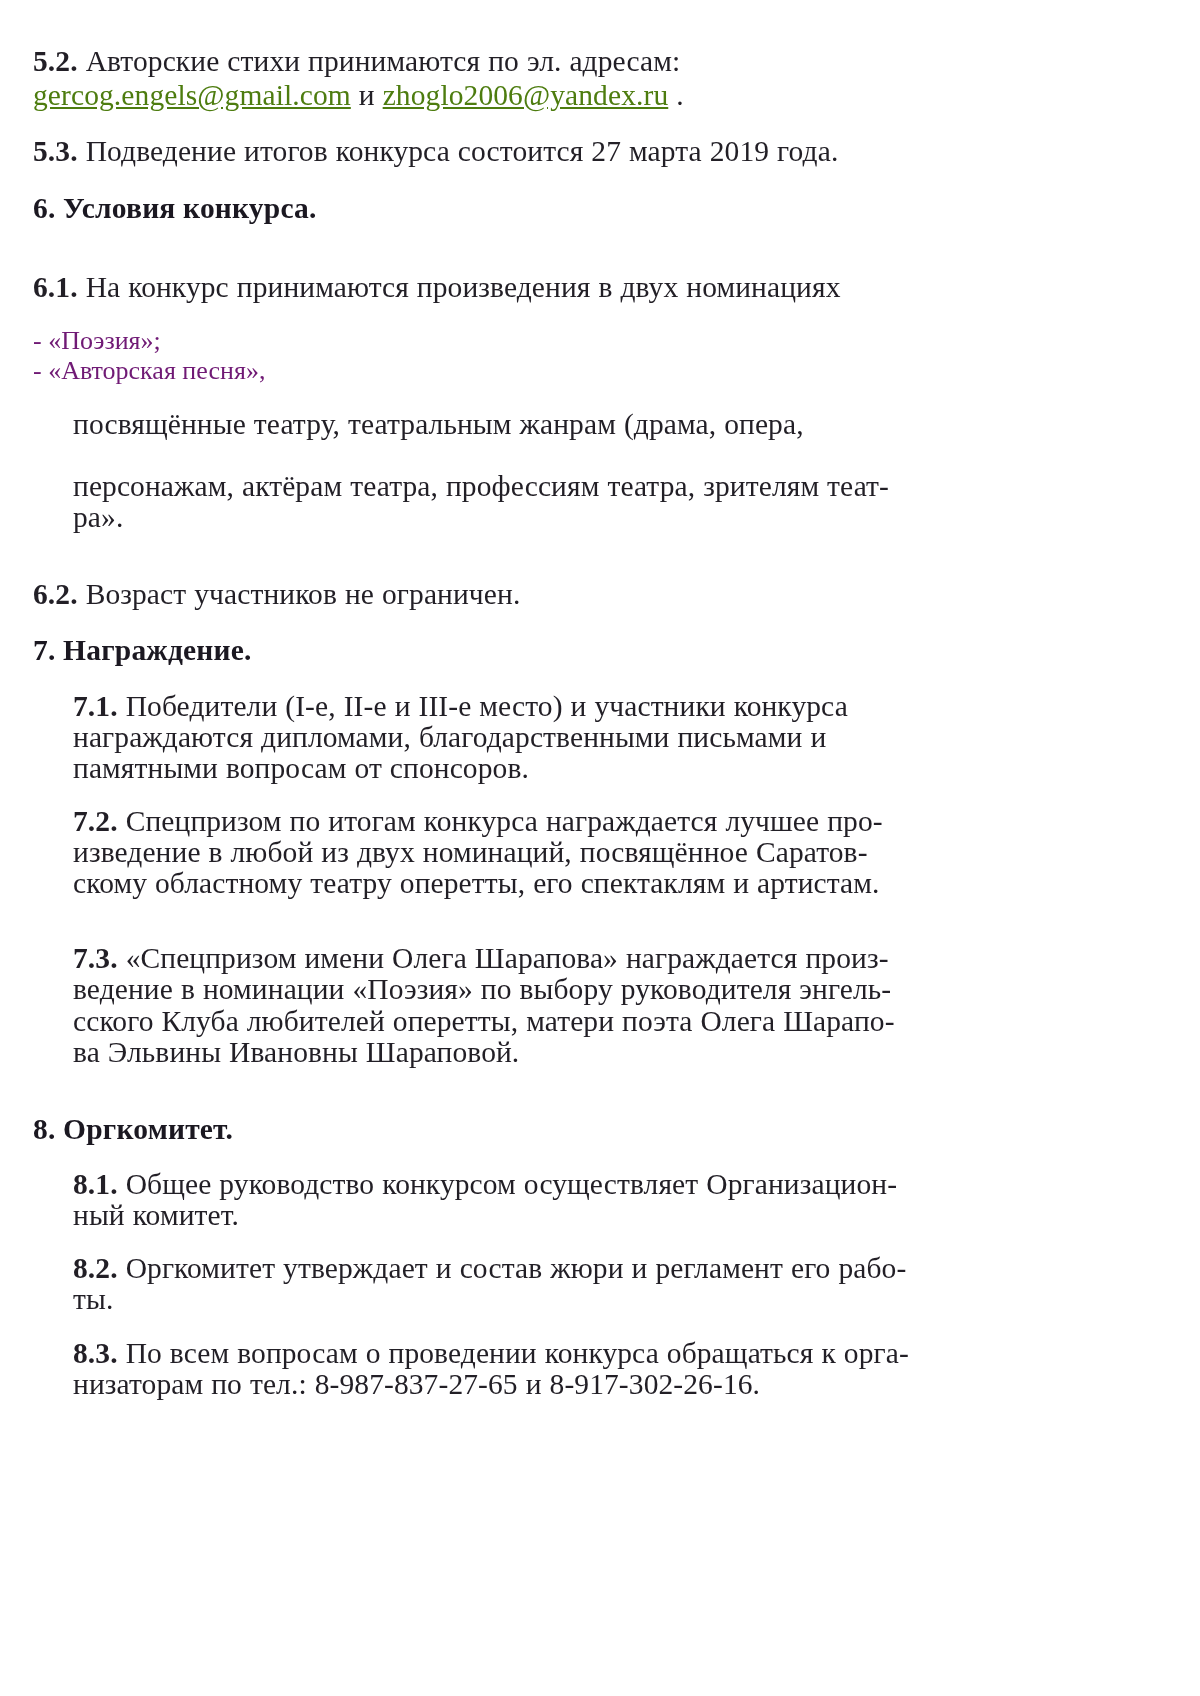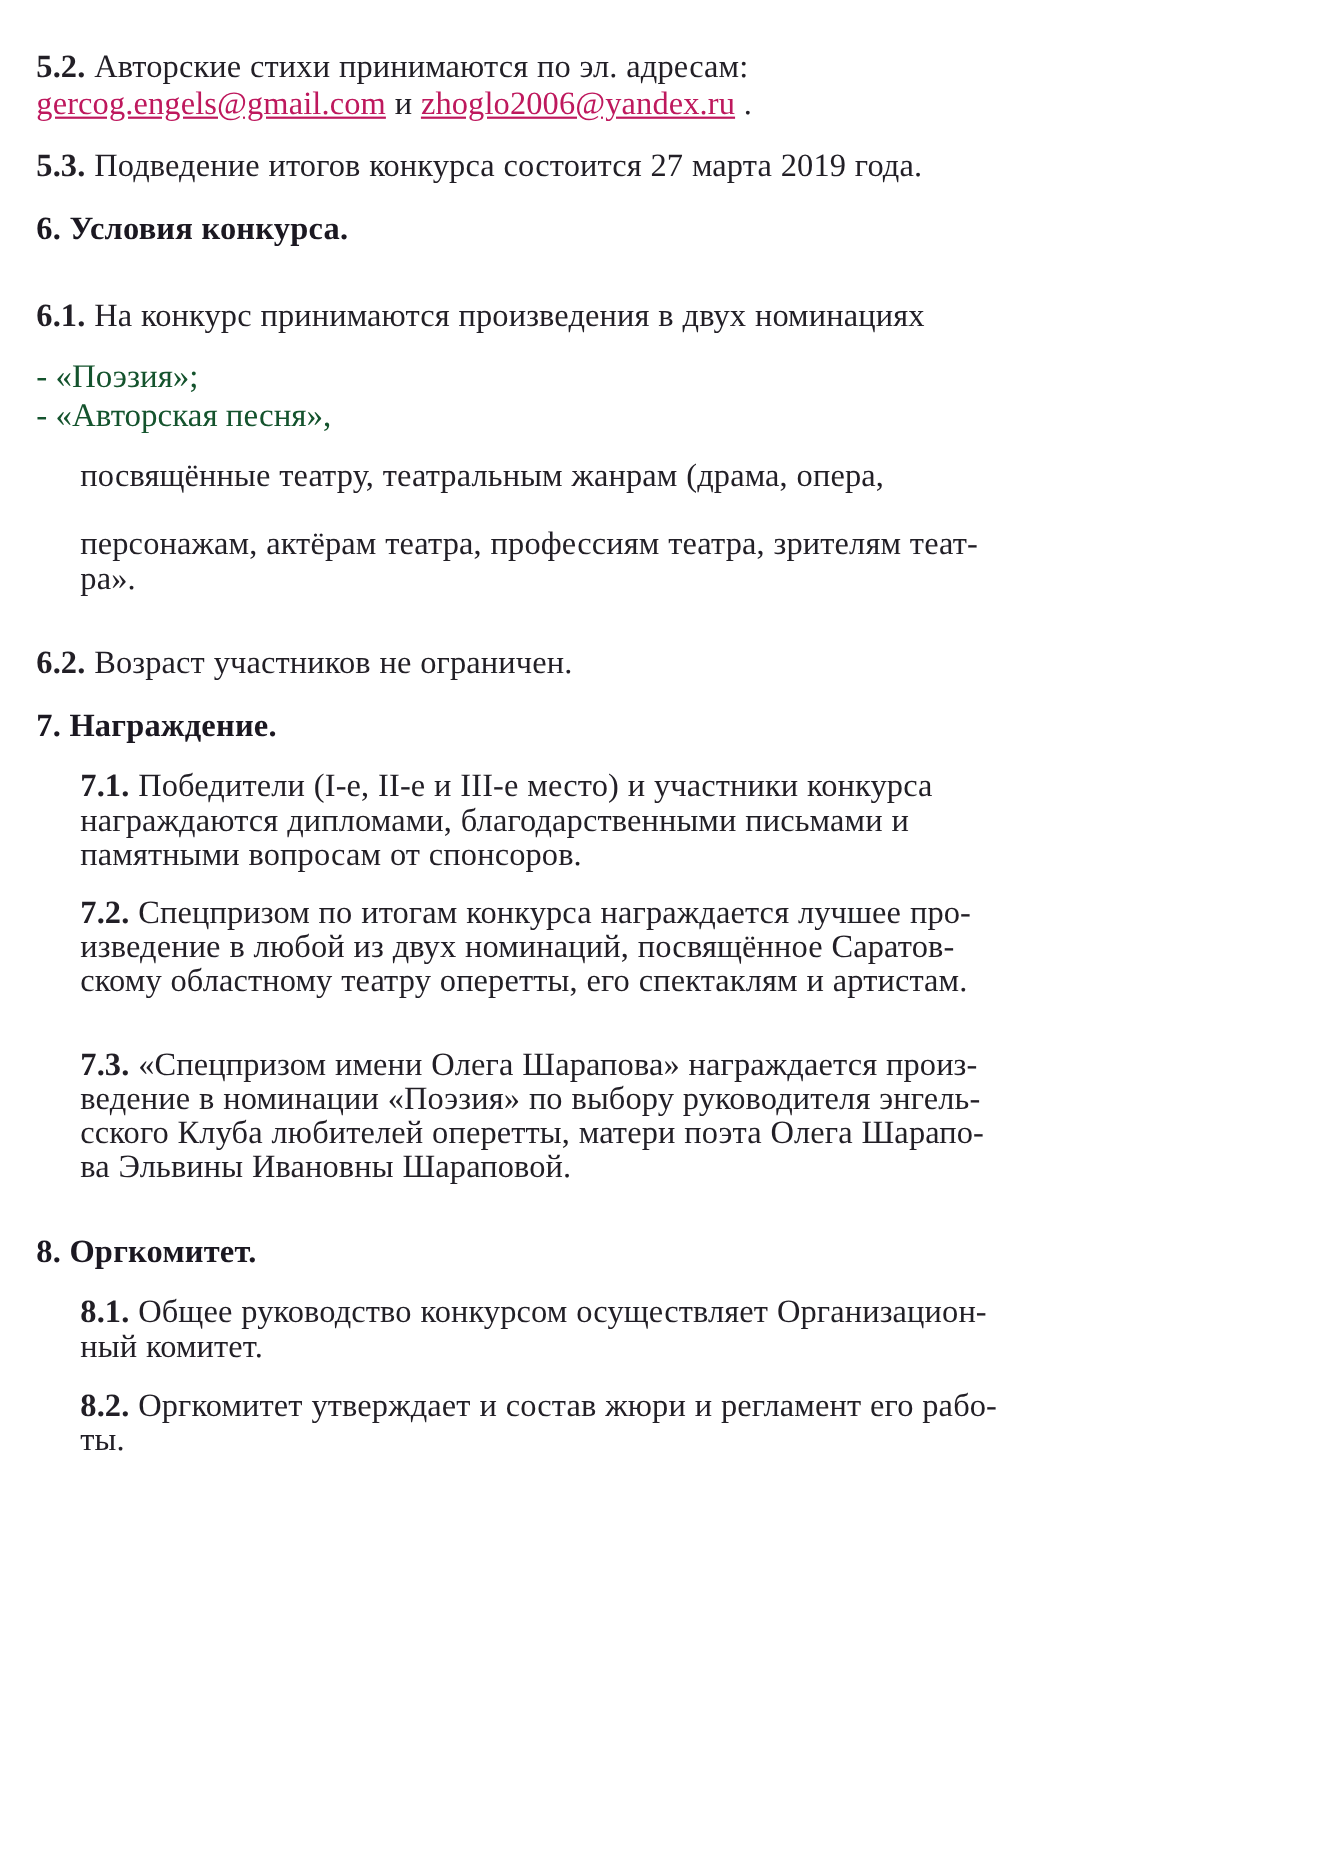--- a/index.html
+++ b/index.html
@@ -42,34 +42,34 @@
     font-weight: bold;
   }
   .heading {
     font-size: 29.5px;
     font-weight: bold;
     line-height: 1.2;
     color: #1b1821;
     letter-spacing: 0.2px;
   }
   .link {
-    color: #be185d;
+    color: #4d7c0f;
     text-decoration: underline;
     text-underline-offset: 2px;
   }
   .gap-m  { height: 22px; }
   .gap-xl { height: 44px; }
   .tight {
     line-height: 1.055;
     margin-left: 40px;
   }
   .list-line {
-    font-size: 30px;
+    font-size: 26px;
     line-height: 1.16;
-    color: #14532d;
+    color: #701a75;
   }
 </style>
 </head>
 <body>
 
 <div class="page">
   <div class="doc-body">
 
     <p class="para">
       <span class="num">5.2.</span><span> Авторские стихи принимаются по эл. адресам:</span><br>
@@ -154,15 +154,19 @@
 
     <div class="gap-m"></div>
 
     <p class="para tight">
       <span class="num">8.2.</span><span> Оргкомитет утверждает и состав жюри и регламент его рабо-</span><br>
       <span>ты.</span>
     </p>
 
     <div class="gap-m"></div>
 
+    <p class="para tight">
+      <span class="num">8.3.</span><span> По всем вопросам о проведении конкурса обращаться к орга-</span><br>
+      <span>низаторам по тел.: 8-987-837-27-65 и  8-917-302-26-16.</span>
+    </p>
 
   </div>
 </div>
 
 </body></html>

